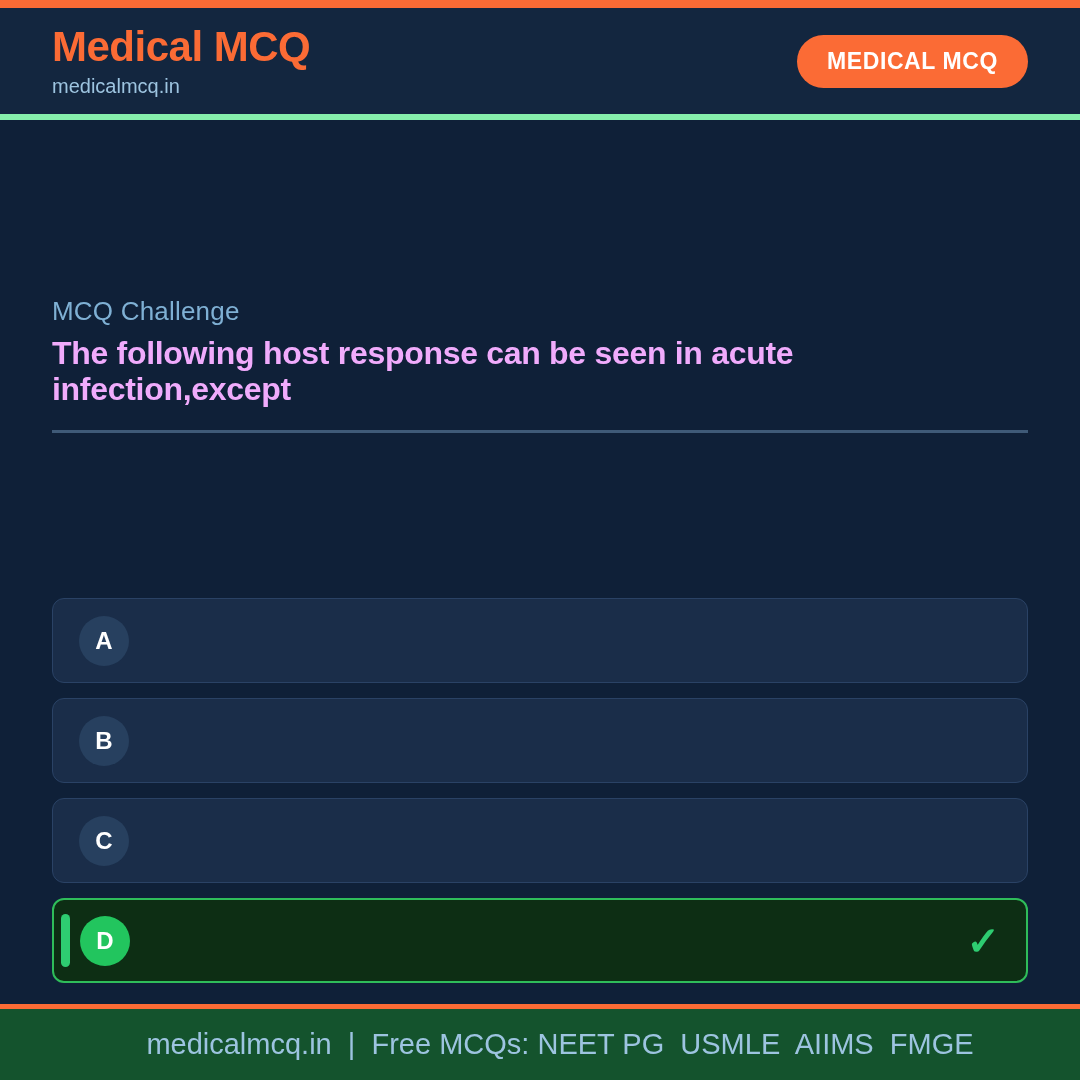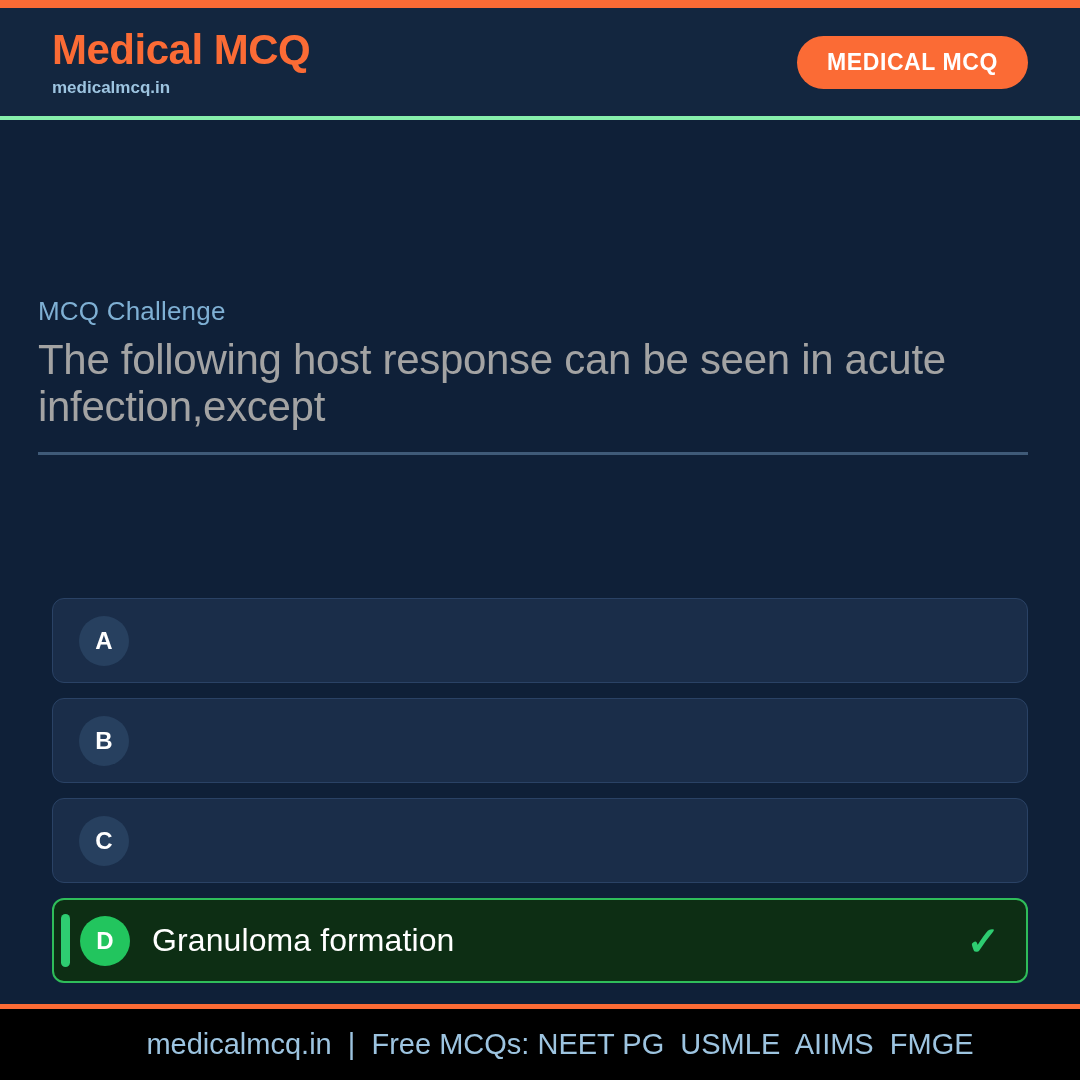--- a/index.html
+++ b/index.html
@@ -28,21 +28,21 @@
     width: 100%;
     background: #fb6b35;
     flex: 0 0 auto;
   }
 
   
   .header {
     flex: 0 0 auto;
     height: 112px;
     background: #13263f;
-    border-bottom: 4px solid #86efac;
+    border-bottom: 6px solid #86efac;
     box-sizing: border-box;
     display: flex;
     align-items: center;
     justify-content: space-between;
     padding: 0 52px;
   }
   .brand-block {
     display: flex;
     flex-direction: column;
     justify-content: center;
@@ -50,22 +50,22 @@
   }
   .brand-title {
     color: #fb6b35;
     font-size: 42px;
     font-weight: bold;
     letter-spacing: -0.5px;
     margin-bottom: 8px;
   }
   .brand-sub {
     color: #9dc4e0;
-    font-size: 17px;
-    font-weight: bold;
+    font-size: 20px;
+    font-weight: normal;
   }
   .brand-pill {
     background: #fb6b35;
     color: #ffffff;
     font-size: 23px;
     font-weight: bold;
     letter-spacing: 0.6px;
     padding: 13px 30px;
     border-radius: 30px;
     white-space: nowrap;
@@ -73,34 +73,34 @@
 
   
   .main {
     flex: 1 1 auto;
     position: relative;
     padding: 0 52px;
     box-sizing: border-box;
   }
   .question-zone {
     position: absolute;
-    left: 38px;
+    left: 52px;
     right: 52px;
     top: 176px;
   }
   .eyebrow {
     color: #7fb0d4;
     font-size: 26px;
     margin-bottom: 9px;
     letter-spacing: 0.2px;
   }
   .question-text {
-    color: #a3a3a3;
-    font-size: 42px;
-    font-weight: normal;
+    color: #f0abfc;
+    font-size: 32px;
+    font-weight: bold;
     line-height: 1.12;
     letter-spacing: -0.3px;
   }
   .divider {
     margin-top: 22px;
     height: 3px;
     background: #3f5a78;
     width: 100%;
   }
 
@@ -179,21 +179,21 @@
   
   .footer-accent {
     height: 5px;
     width: 100%;
     background: #fb6b35;
     flex: 0 0 auto;
   }
   .footer {
     flex: 0 0 auto;
     height: 71px;
-    background: #000000;
+    background: #14532d;
     display: flex;
     align-items: center;
     justify-content: center;
     gap: 0px;
     padding-left: 40px;
   }
   .footer-text {
     color: #9dc4e0;
     font-size: 29px;
     white-space: pre;
@@ -232,21 +232,20 @@
         <div class="badge">B</div>
       </div>
 
       <div class="option">
         <div class="badge">C</div>
       </div>
 
       <div class="option correct">
         <div class="accent-bar"></div>
         <div class="badge">D</div>
-        <div class="option-label">Granuloma formation</div>
         <div class="check-icon">✓</div>
       </div>
 
     </div>
   </div>
 
   <div class="footer-accent"></div>
   <div class="footer">
     <div class="footer-text">medicalmcq.in  |  Free MCQs: NEET PG  USMLE  AIIMS  FMGE</div>
   </div>

